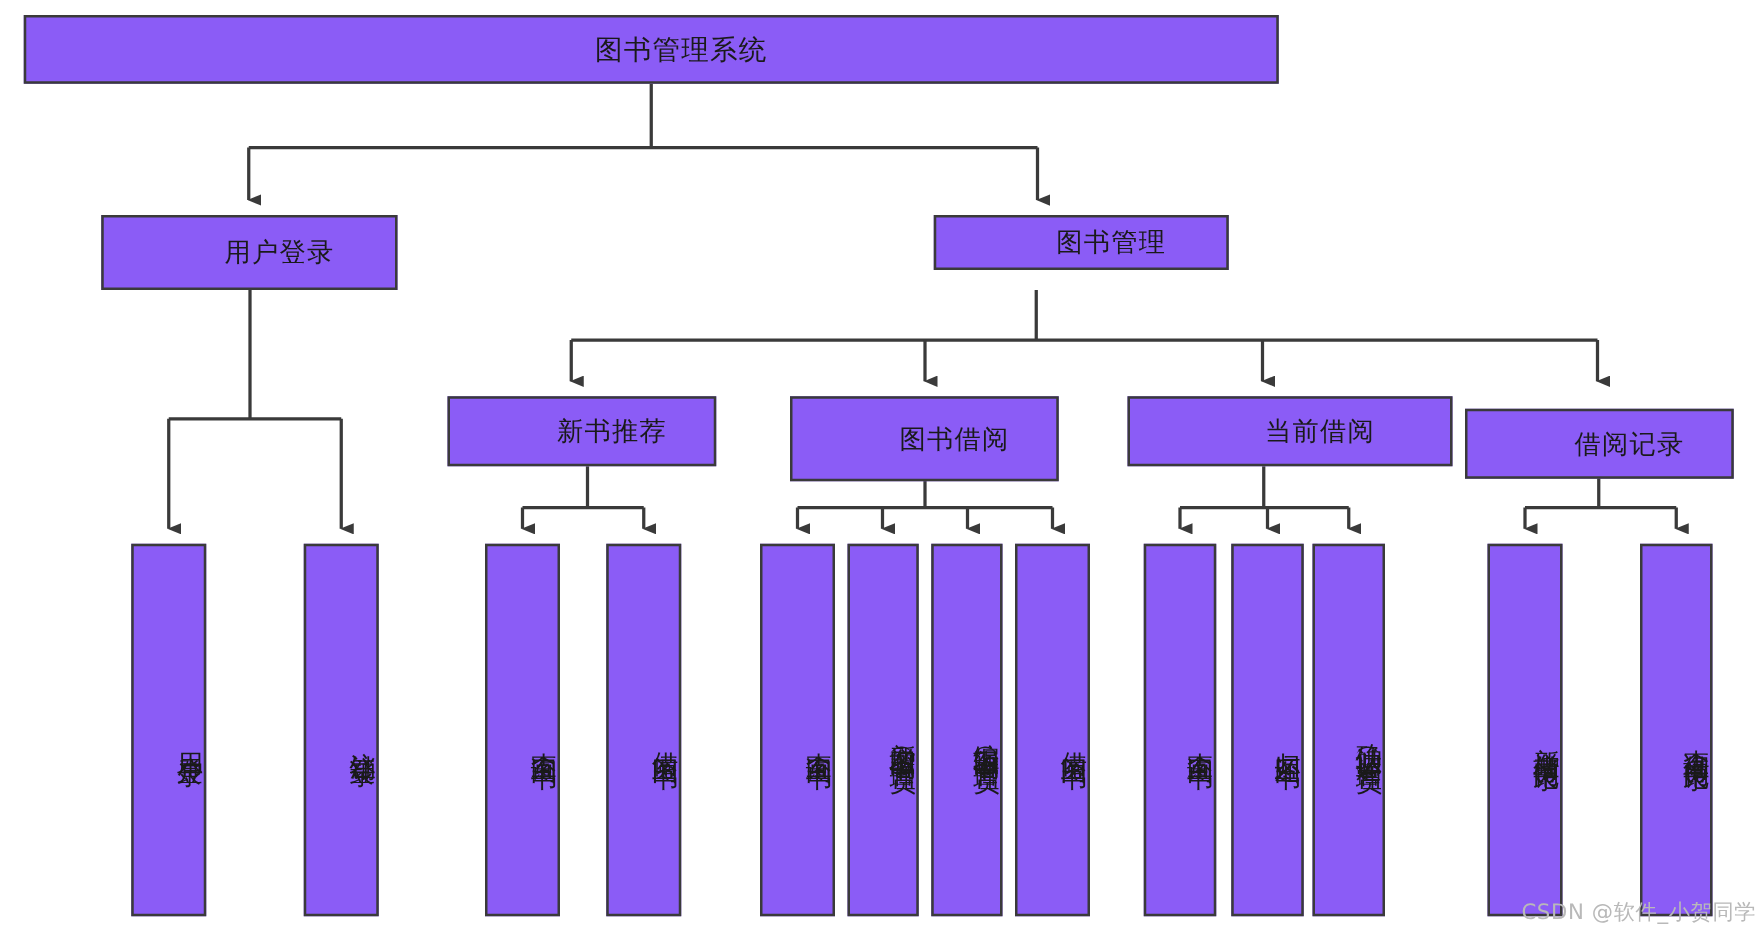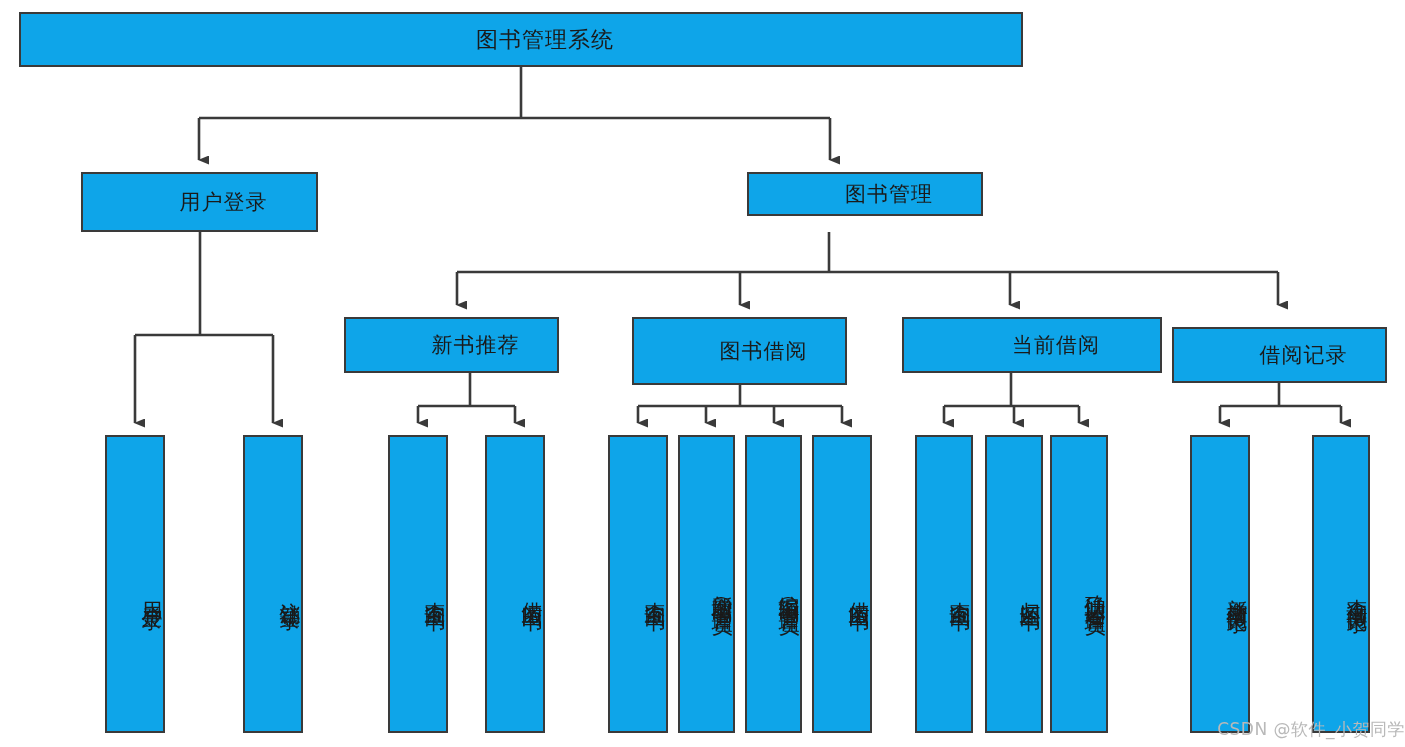--- a/index.html
+++ b/index.html
@@ -22,21 +22,21 @@
     left: 0;
     top: 0;
     width: 1405px;
     height: 747px;
     pointer-events: none;
   }
   .node {
     position: absolute;
     box-sizing: border-box;
     border: 2px solid #3a3a3a;
-    background: #0ea5e9;
+    background: #8b5cf6;
     display: flex;
     align-items: center;
     justify-content: center;
     color: #1a1a1a;
     padding-left: 48px;
   }
   .node.horiz {
     font-size: 21px;
     letter-spacing: 1px;
   }
@@ -127,21 +127,21 @@
     <span>图书管理系统</span>
   </div>
 
   <div class="node horiz" style="left:81px; top:172px; width:237px; height:60px;">
     <span>用户登录</span>
   </div>
   <div class="node horiz" style="left:711px; top:172px; width:236px; height:44px;margin-left:36px;">
     <span>图书管理</span>
   </div>
 
-  <div class="node horiz" style="left:344px; top:317px; width:215px; height:56px;">
+  <div class="node horiz" style="left:358px; top:317px; width:215px; height:56px;">
     <span>新书推荐</span>
   </div>
   <div class="node horiz" style="left:632px; top:317px; width:215px; height:68px;">
     <span>图书借阅</span>
   </div>
   <div class="node horiz" style="left:902px; top:317px; width:260px; height:56px;">
     <span>当前借阅</span>
   </div>
   <div class="node horiz" style="left:1172px; top:327px; width:215px; height:56px;font-family:Liberation Mono, monospace;">
     <span>借阅记录</span>

